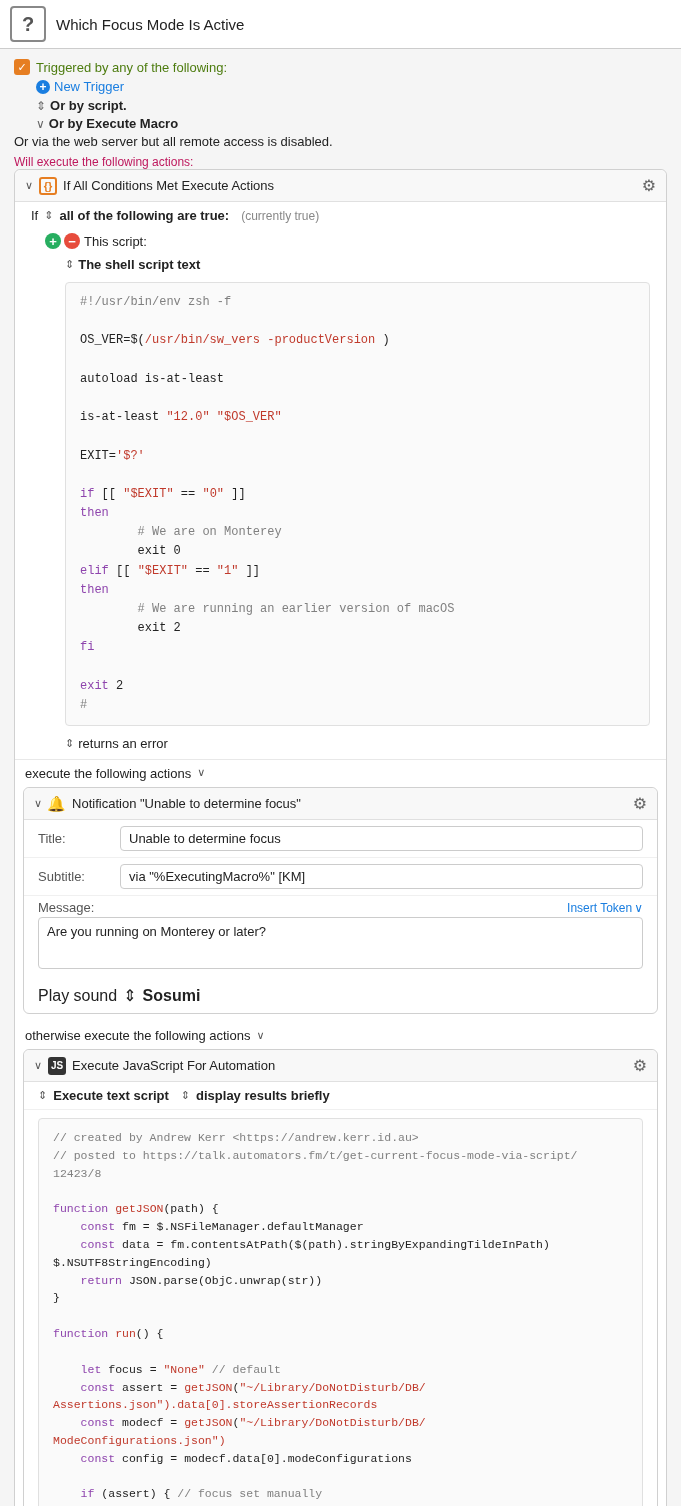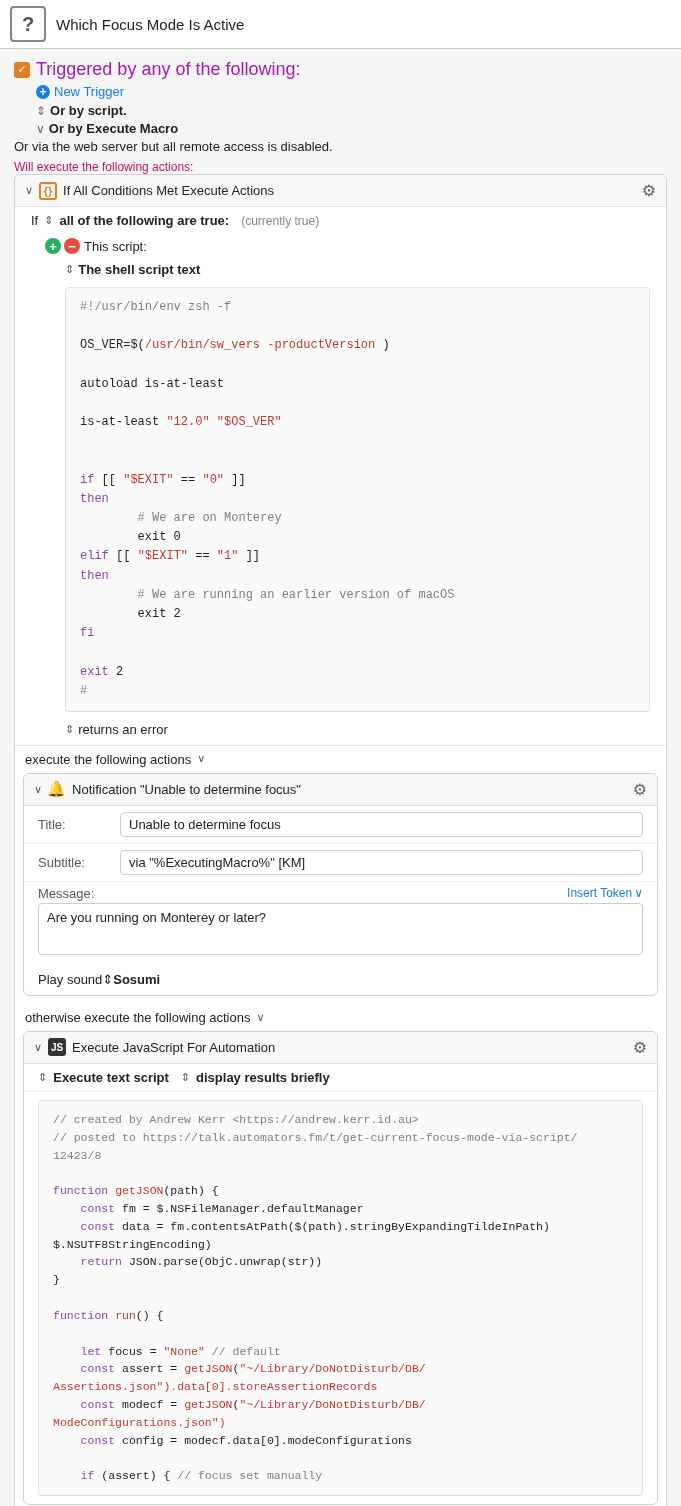--- a/index.html
+++ b/index.html
@@ -56,21 +56,21 @@
       height: 16px;
       background: #e67e22;
       border-radius: 3px;
       display: flex;
       align-items: center;
       justify-content: center;
       color: white;
       font-size: 11px;
       flex-shrink: 0;
     }
-    .trigger-label { font-size: 18px; color: #a21caf; }
+    .trigger-label { font-size: 13px; color: #4d7c0f; }
 
     .new-trigger-btn {
       display: flex;
       align-items: center;
       gap: 4px;
       color: #1a7ee0;
       font-size: 13px;
       margin-left: 22px;
       margin-bottom: 4px;
       cursor: pointer;
@@ -309,21 +309,22 @@
       color: #222;
       resize: none;
       height: 52px;
       font-family: inherit;
     }
 
     .notif-sound-row {
       padding: 6px 14px 8px;
       display: flex;
       align-items: center;
-      font-size: 13px;
+      gap: 6px;
+      font-size: 16px;
       color: #222;
     }
     .notif-sound-select {
       display: flex; align-items: center; gap: 3px;
       font-weight: 600;
     }
 
     
     .otherwise-line {
       padding: 6px 10px;
@@ -444,20 +445,21 @@
 
     <div class="code-block">
       <span class="line c-comment">#!/usr/bin/env zsh -f</span>
       <span class="line">&nbsp;</span>
       <span class="line"><span class="c-default">OS_VER=$(</span><span class="c-func">/usr/bin/sw_vers -productVersion</span><span class="c-default"> )</span></span>
       <span class="line">&nbsp;</span>
       <span class="line c-default">autoload is-at-least</span>
       <span class="line">&nbsp;</span>
       <span class="line"><span class="c-default">is-at-least </span><span class="c-string">"12.0" "$OS_VER"</span></span>
       <span class="line">&nbsp;</span>
+      <span class="line"><span class="c-default">EXIT=</span><span class="c-string">'$?'</span></span>
       <span class="line">&nbsp;</span>
       <span class="line"><span class="c-keyword">if</span><span class="c-default"> [[ </span><span class="c-string">"$EXIT"</span><span class="c-default"> == </span><span class="c-string">"0"</span><span class="c-default"> ]]</span></span>
       <span class="line c-keyword">then</span>
       <span class="line"><span class="c-default">        </span><span class="c-comment"># We are on Monterey</span></span>
       <span class="line c-default">        exit 0</span>
       <span class="line"><span class="c-keyword">elif</span><span class="c-default"> [[ </span><span class="c-string">"$EXIT"</span><span class="c-default"> == </span><span class="c-string">"1"</span><span class="c-default"> ]]</span></span>
       <span class="line c-keyword">then</span>
       <span class="line"><span class="c-default">        </span><span class="c-comment"># We are running an earlier version of macOS</span></span>
       <span class="line c-default">        exit 2</span>
       <span class="line c-keyword">fi</span>

